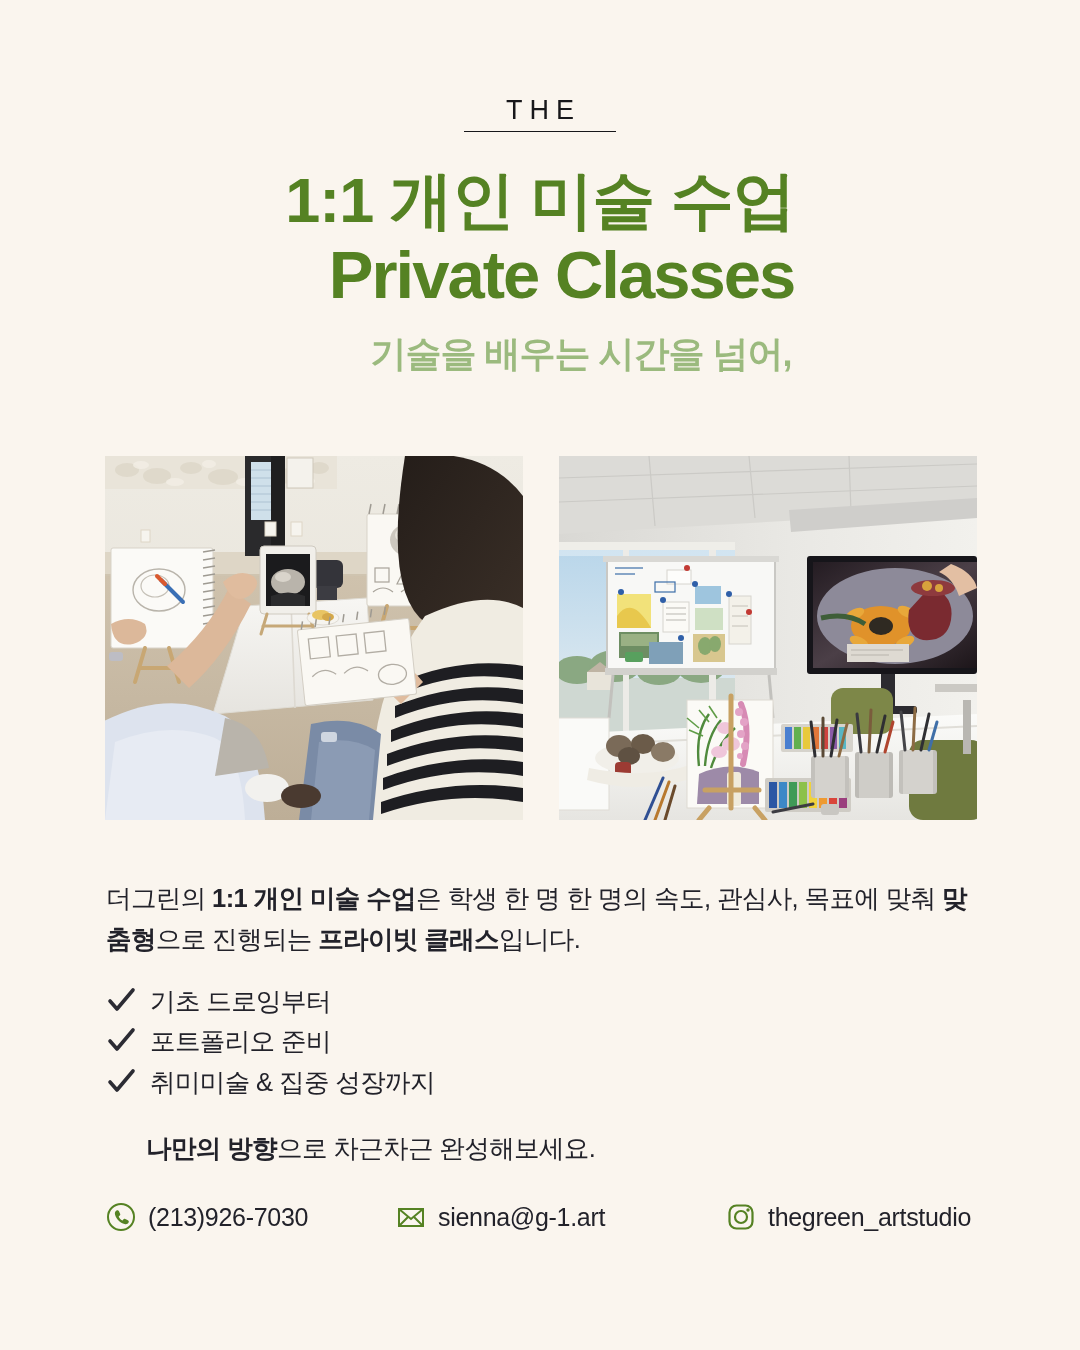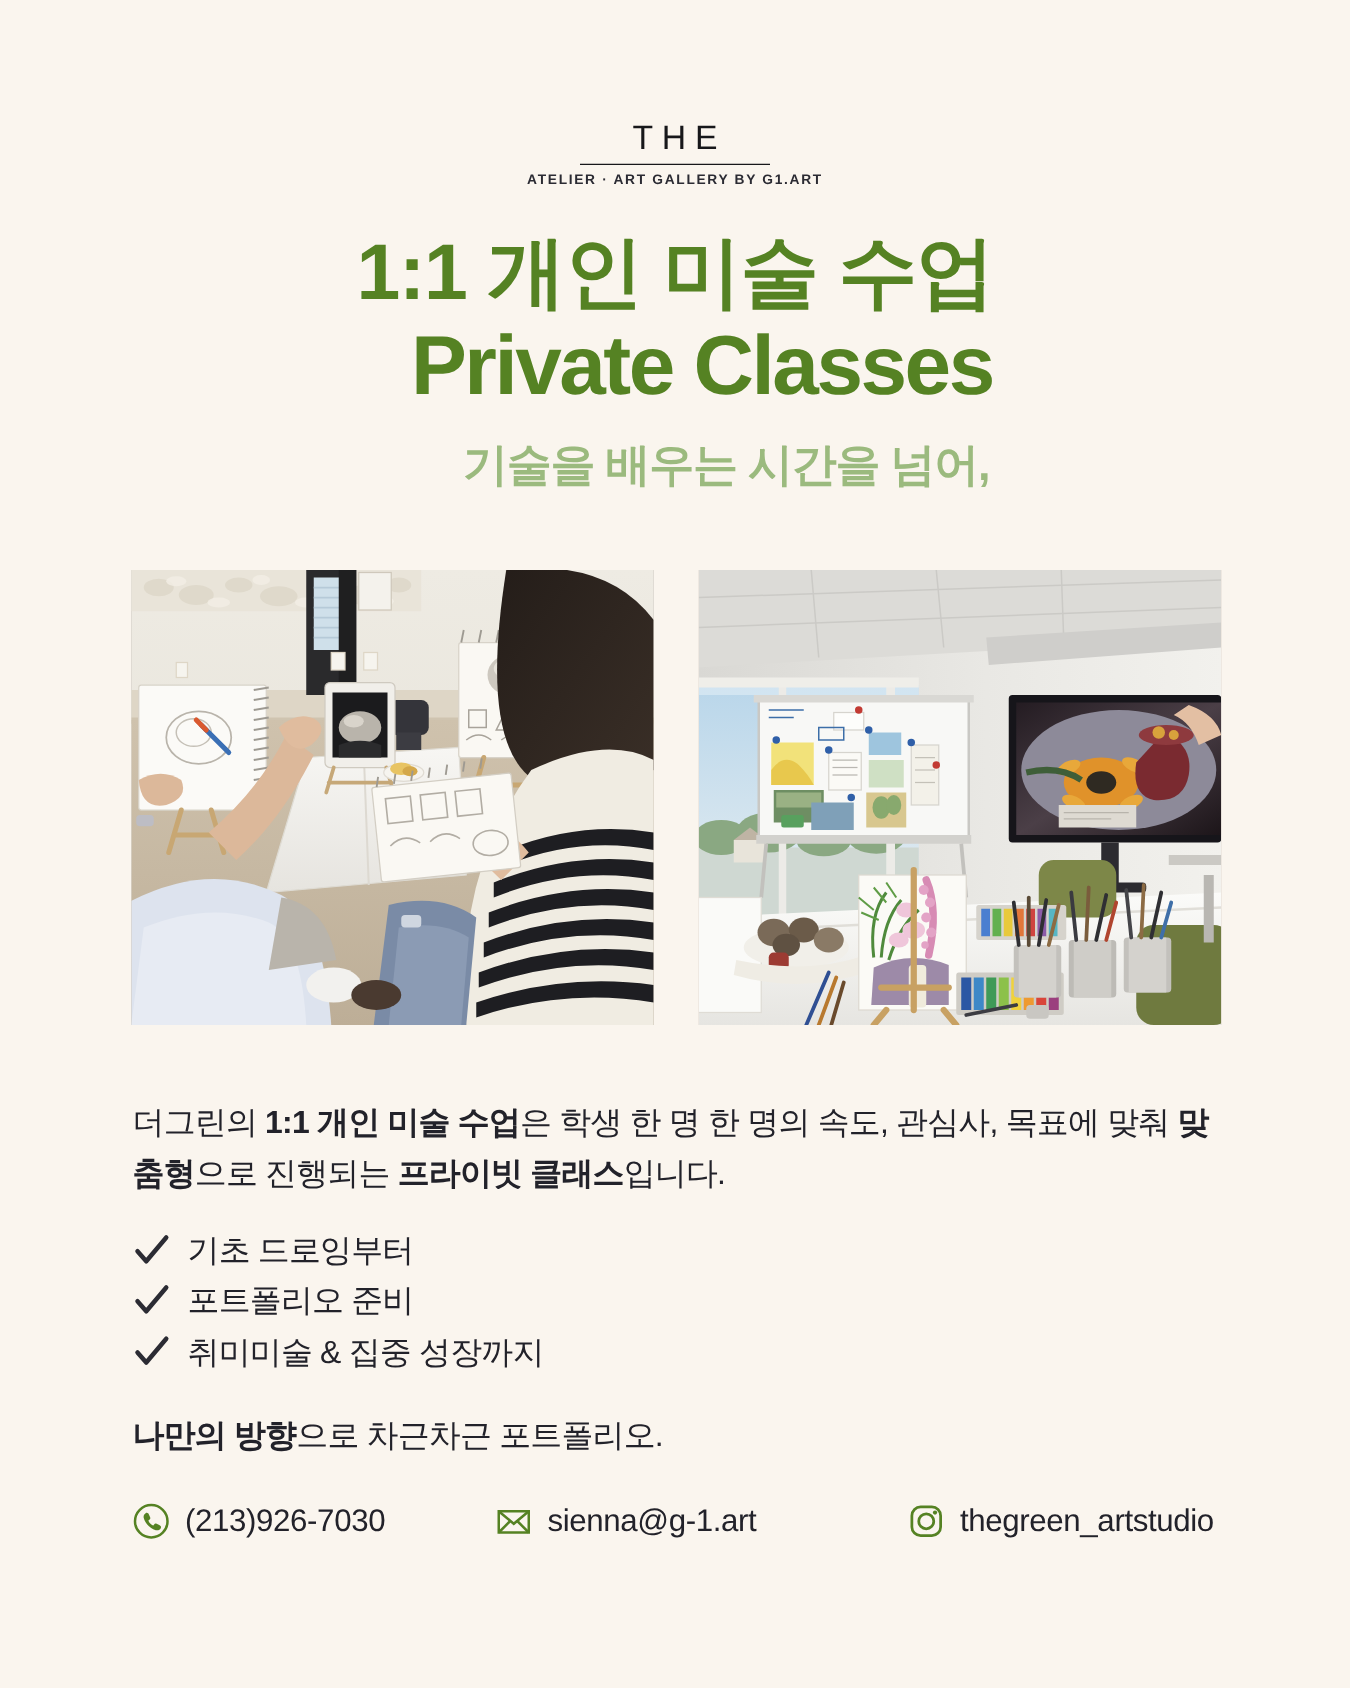--- a/index.html
+++ b/index.html
@@ -144,21 +144,21 @@
     color: #22222A;
     letter-spacing: -0.6px;
     line-height: 1.2;
   }
   .closing {
     margin-top: 34px;
     font-size: 25.5px;
     color: #22222A;
     letter-spacing: -0.6px;
   }
-  .closing b { font-weight: 700; }
+  .closing b { font-weight: 700; margin-left: 40px; }
 
   
   .contact-row {
     position: absolute;
     top: 1202px;
     left: 106px;
     width: 876px;
     display: flex;
     align-items: center;
     text-align: right;
@@ -182,21 +182,20 @@
     letter-spacing: -0.3px;
     line-height: 1;
   }
 </style>
 </head>
 <body>
 
 <div class="logo-block">
   <div class="logo-the">THE</div>
   <div class="logo-rule"></div>
-  <div class="logo-tag">ATELIER · ART GALLERY BY G1.ART</div>
 </div>
 
 <div class="headline-block">
   <div class="headline-ko">1:1 개인 미술 수업</div>
   <div class="headline-en">Private Classes</div>
 </div>
 
 <div class="subhead-block">
   <div class="subhead-line">기술을 배우는 시간을 넘어,</div>
 </div>
@@ -658,21 +657,21 @@
       <span class="check-text">포트폴리오 준비</span>
     </li>
     <li class="check-item">
       <svg class="check-mark" viewBox="0 0 30 30">
         <path d="M4 15 L11 23 L27 4" fill="none" stroke="#2B2B33" stroke-width="3.6" stroke-linecap="round" stroke-linejoin="round"></path>
       </svg>
       <span class="check-text">취미미술 &amp; 집중 성장까지</span>
     </li>
   </ul>
 
-  <p class="closing"><b>나만의 방향</b><span>으로 차근차근 포트폴리오.</span></p>
+  <p class="closing"><b>나만의 방향</b><span>으로 차근차근 완성해보세요.</span></p>
 </div>
 
 <div class="contact-row">
 
   <div class="contact-item phone">
     <svg class="contact-icon" viewBox="0 0 30 30">
       <circle cx="15" cy="15" r="13" fill="none" stroke="#558223" stroke-width="2"></circle>
       <path d="M10.5 8.5 c1.2 -0.6 2.2 0 2.7 1.2 l0.9 2.1 c0.4 0.9 0.1 1.5 -0.6 2 l-0.8 0.6 c0.6 1.9 2.1 3.4 4 4 l0.6 -0.9 c0.5 -0.7 1.1 -0.9 2 -0.5 l2.1 0.9 c1.2 0.5 1.8 1.5 1.2 2.7 -0.7 1.4 -2.3 2 -4 1.5 -4.5 -1.3 -8.4 -5.2 -9.6 -9.7 -0.4 -1.7 0.2 -3.2 1.5 -3.9 z" fill="#558223"></path>
     </svg>
     <span class="contact-text">(213)926-7030</span>

